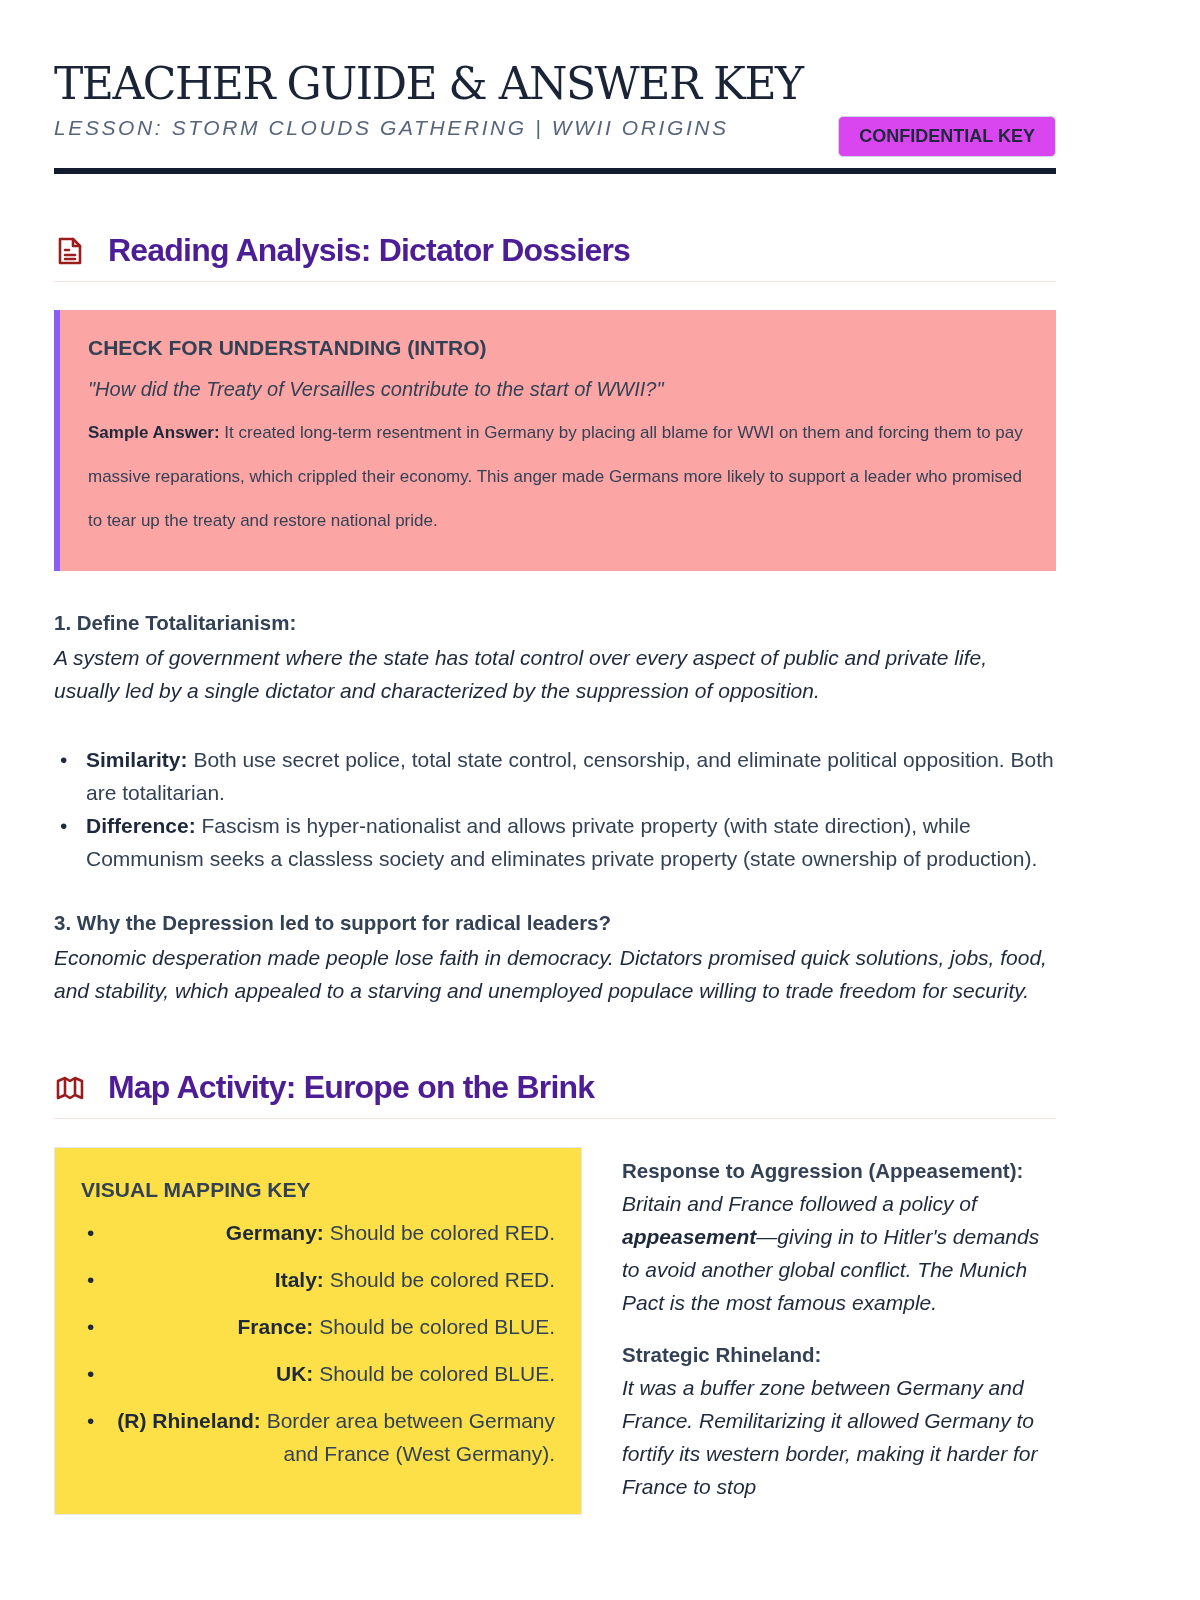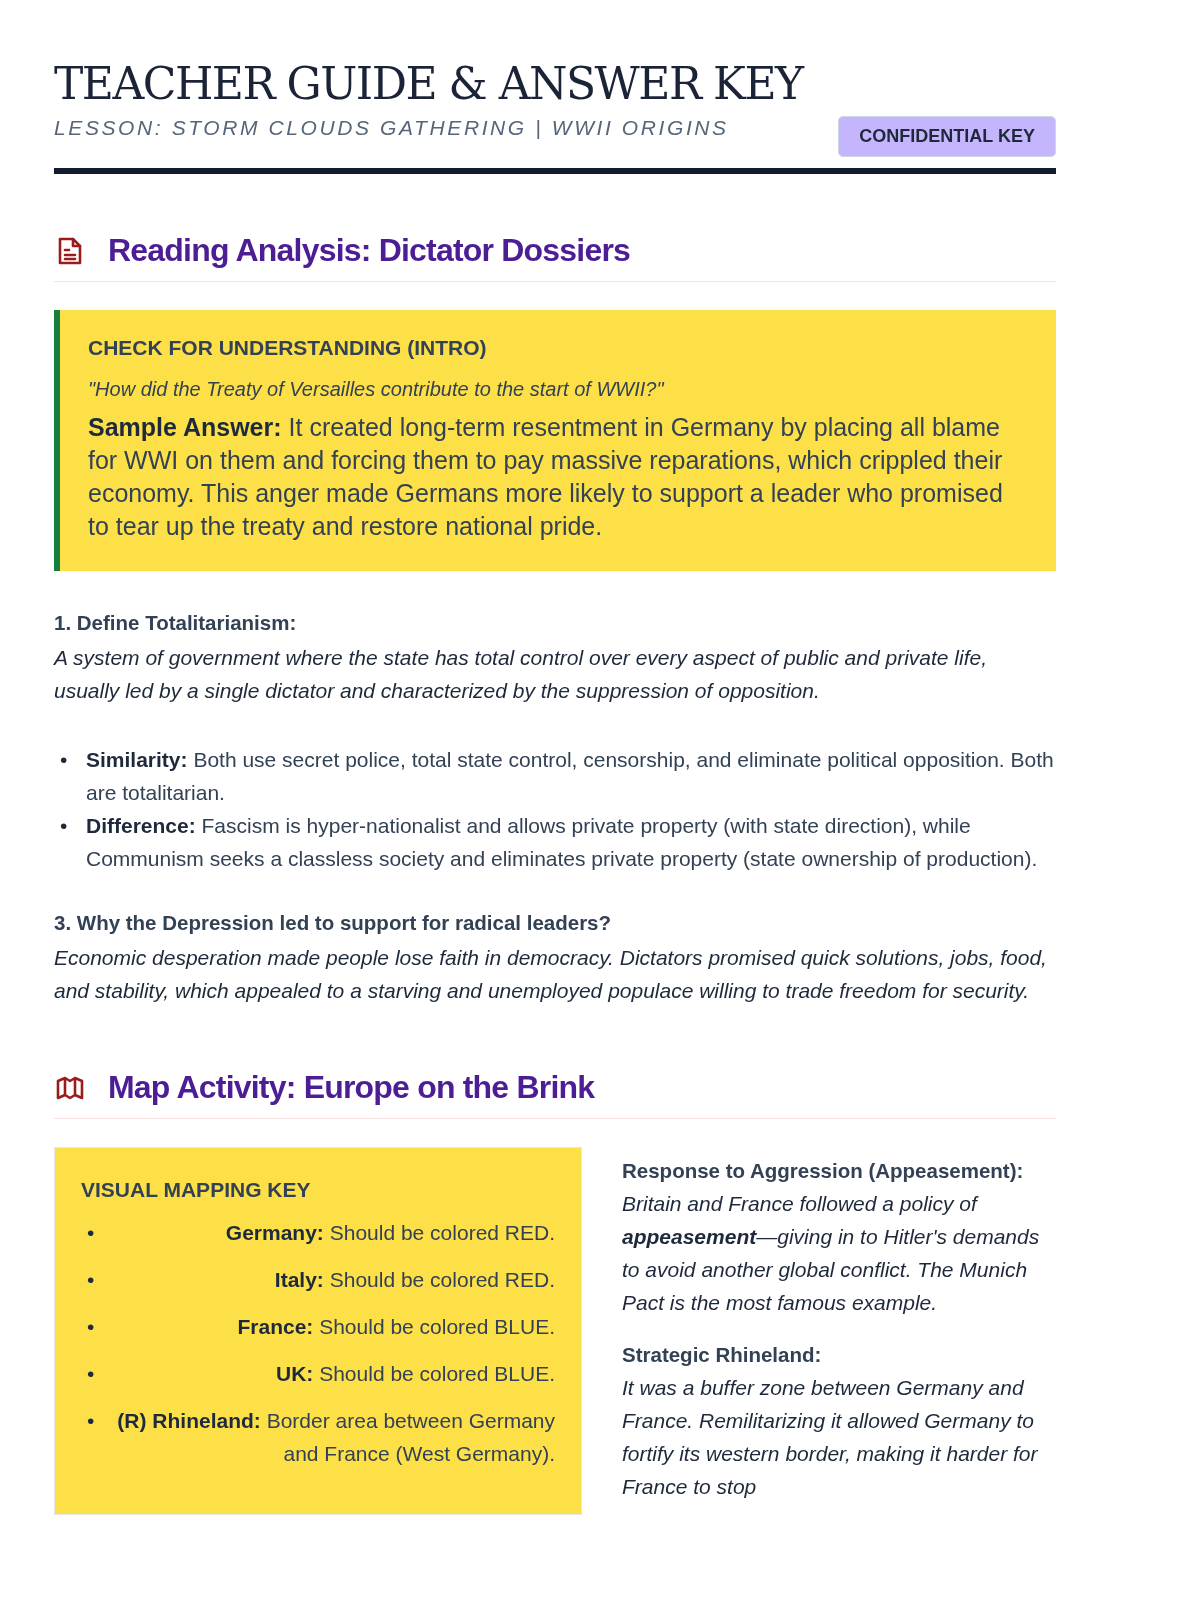--- a/index.html
+++ b/index.html
@@ -3,30 +3,30 @@
 <meta charset="utf-8">
 <style>
   * { box-sizing: border-box; margin: 0; padding: 0; }
   html, body { width: 1200px; height: 1600px; background: #ffffff; overflow: hidden; }
   body { font-family: "Liberation Sans", sans-serif; color: #1e293b; }
   .page { padding: 56px 36px 0 54px; width: 1092px; }
 
   .header { position: relative; border-bottom: 6px solid #131b2e; padding-bottom: 28px; }
   .title { font-family: "DejaVu Serif", serif; font-size: 44px; font-weight: 400; color: #1a2436; letter-spacing: -1.5px; line-height: 56px; }
   .subtitle { font-family: "Liberation Sans", sans-serif; font-style: italic; font-size: 21px; letter-spacing: 2.6px; color: #56657a; margin-top: 4px; }
-  .badge { position: absolute; right: 0; top: 60px; background: #c4b5fd; border: 1.5px solid #cdd7e3; border-radius: 5px; padding: 9px 20px; font-weight: 700; font-size: 18px; color: #1e293b; }
+  .badge { position: absolute; right: 0; top: 60px; background: #d946ef; border: 1.5px solid #cdd7e3; border-radius: 5px; padding: 9px 20px; font-weight: 700; font-size: 18px; color: #1e293b; }
 
   .section-head { display: flex; align-items: center; margin-top: 58px; padding-bottom: 12px; border-bottom: 1.5px solid #fbe2e2; }
   .section-head .icon { width: 32px; height: 32px; margin-right: 22px; display: flex; align-items: center; justify-content: center; }
   .section-title { font-family: Liberation Sans, sans-serif; font-size: 32px; color: #4c1d95; letter-spacing: -0.8px; }
 
-  .callout { margin-top: 28px; background: #fde047; border-left: 6px solid #15803d; padding: 26px 30px 28px 28px; }
+  .callout { margin-top: 28px; background: #fca5a5; border-left: 6px solid #8b5cf6; padding: 26px 30px 28px 28px; }
   .callout-title { font-weight: 700; font-size: 21px; color: #334155; margin-bottom: 18px; }
   .callout-q { font-style: italic; font-size: 20px; color: #334155; margin-bottom: 10px; }
-  .callout-a { font-size: 25px; line-height: 33px; color: #334155; }
+  .callout-a { font-size: 17px; line-height: 44px; color: #334155; }
   .callout-a b { color: #1e293b; }
 
   .qa { margin-top: 40px; }
   .q { font-weight: 700; font-size: 20.5px; color: #334155; margin-bottom: 6px; }
   .a { font-style: italic; font-size: 21px; line-height: 33px; color: #1e293b; }
   .bullets { list-style: none; margin-top: 8px; }
   .bullets li { position: relative; padding-left: 32px; font-size: 21px; line-height: 33px; color: #334155; }
   .bullets li::before { content: "•"; position: absolute; left: 6px; top: 0; color: #1e293b; }
   .bullets li b { color: #1e293b; }
 

